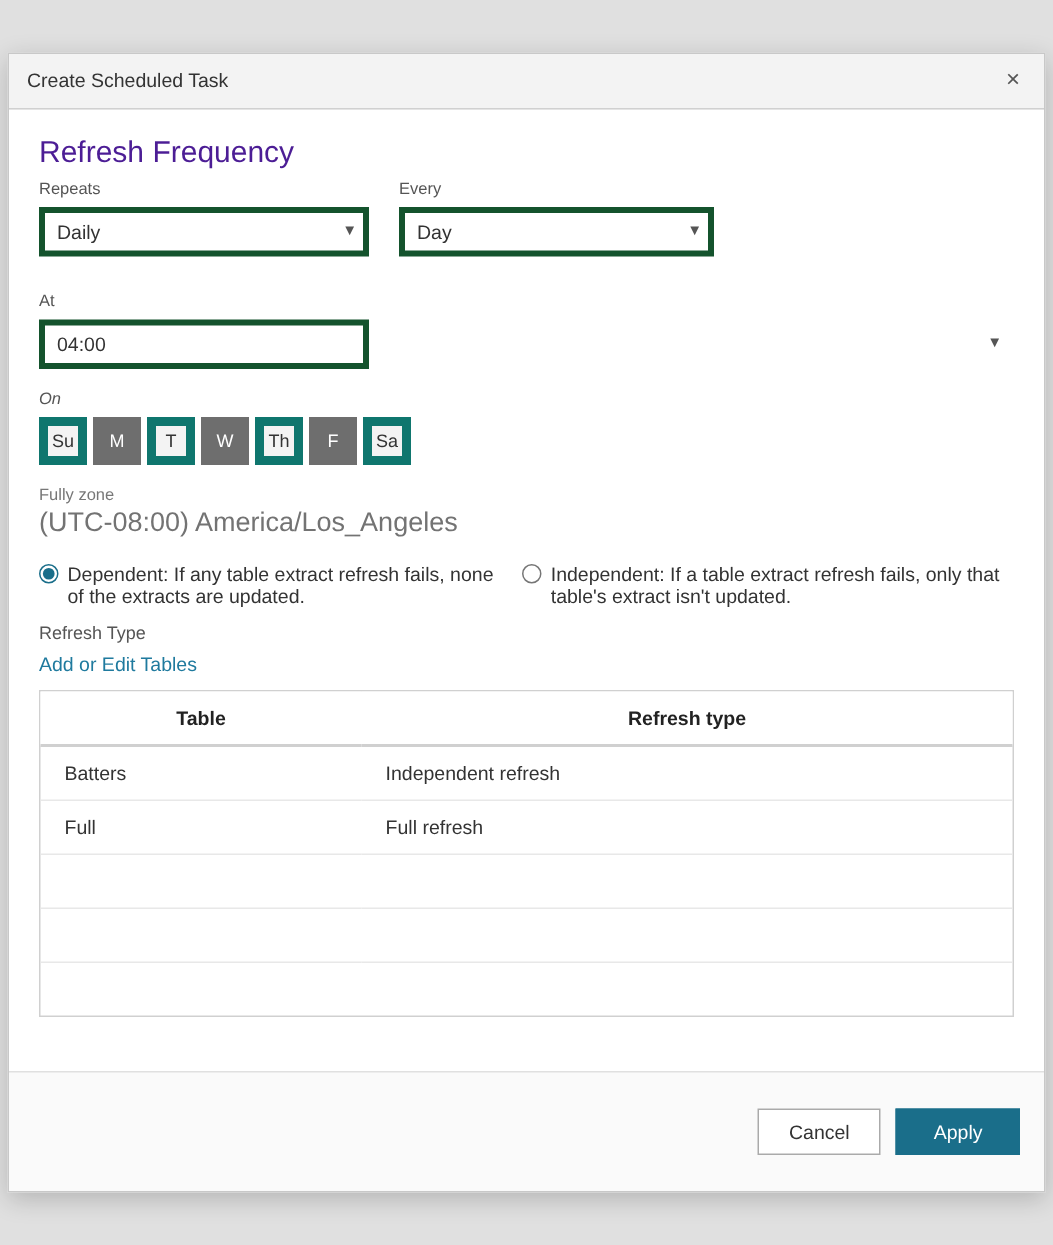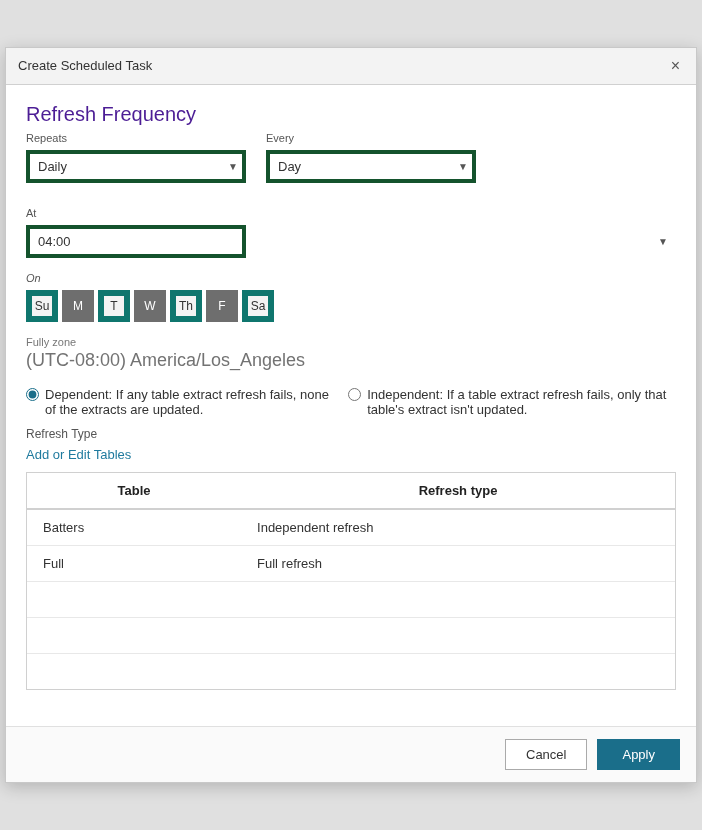--- a/index.html
+++ b/index.html
@@ -192,21 +192,21 @@
     .table-inner td {
       padding: 10px 16px;
       font-size: 13px;
       color: #333;
       border-bottom: 1px solid #e8e8e8;
     }
     .table-inner tr:last-child td {
       border-bottom: none;
     }
     .dialog-footer {
-      padding: 12px 16px;
+      padding: 24px 16px;
       display: flex;
       justify-content: flex-end;
       gap: 10px;
       border-top: 1px solid #e0e0e0;
       background: #fafafa;
     }
     .btn-cancel {
       background: #fff;
       border: 1px solid #aaa;
       padding: 7px 20px;

